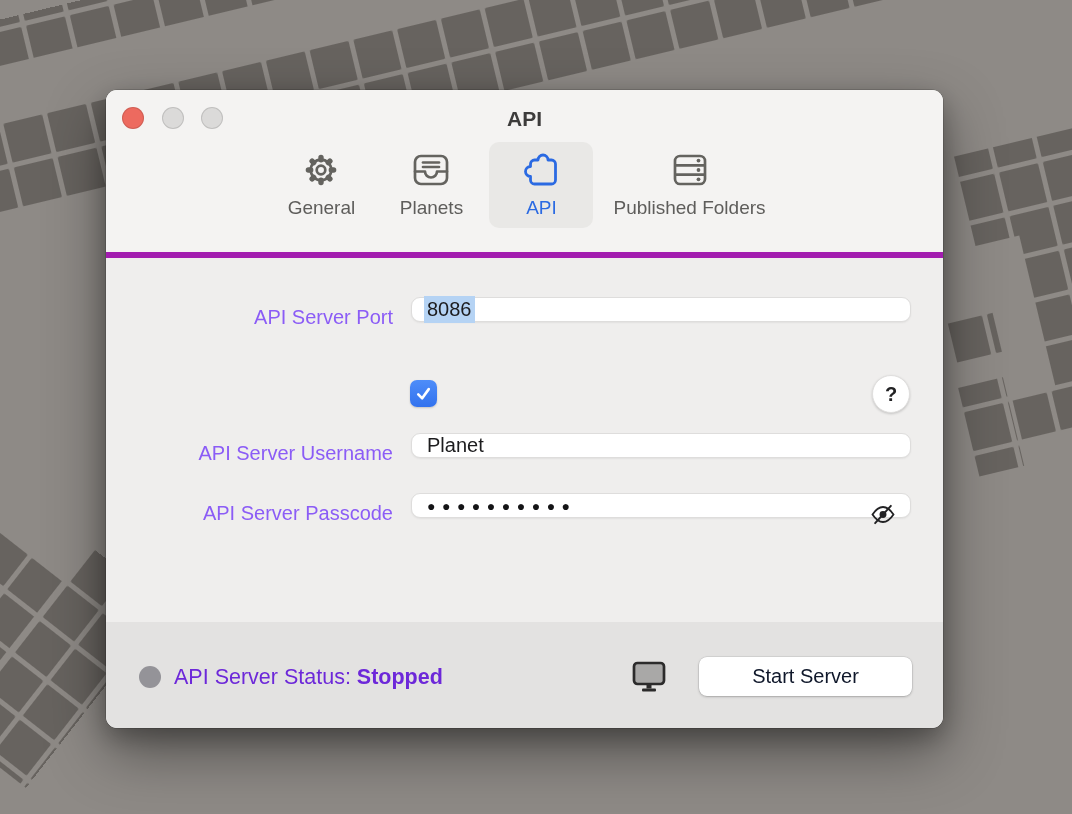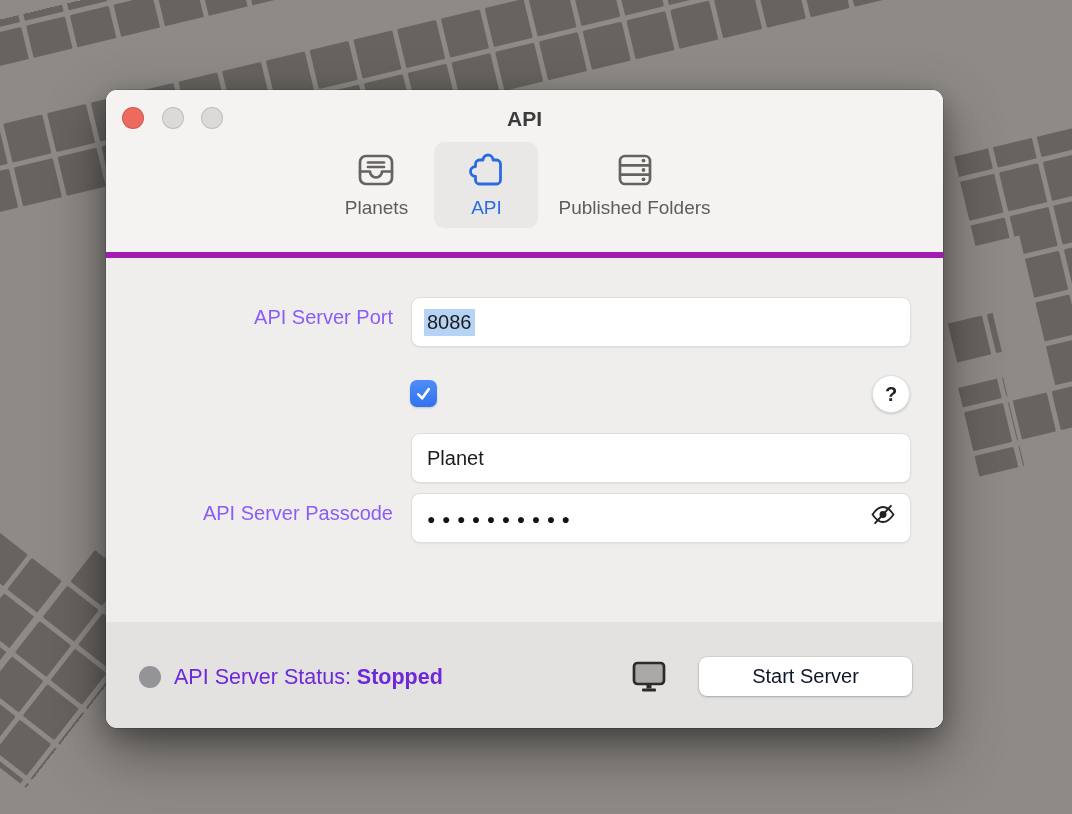--- a/index.html
+++ b/index.html
@@ -45,21 +45,21 @@
   .tab.selected{background:#e9e8e6;}
   .tab .tab-label{font-size:19px;color:#5e5d5b;white-space:nowrap;line-height:23px;}
   .tab.selected .tab-label{color:#2b6ae2;}
   .tab svg{display:block;}
   
   .row-label{
     position:absolute;left:0;width:287px;text-align:right;
     font-size:20px;color:#8b5cf6;line-height:40px;white-space:nowrap;
   }
   .field{
-    position:absolute;left:305px;width:500px;height:50px;box-sizing:border-box;
+    position:absolute;left:305px;width:500px;height:25px;box-sizing:border-box;
     background:#ffffff;border:1px solid #dedddc;border-radius:9px;
     box-shadow:0 1px 2px rgba(0,0,0,0.06);
     display:flex;align-items:center;padding:0 15px;font-size:20px;color:#1c1c1e;
   }
   .sel{background:#b5d3f4;padding:2px 3px;margin-left:-3px;}
   .checkbox{
     position:absolute;left:304px;top:290px;width:27px;height:27px;border-radius:7px;
     background:linear-gradient(180deg,#4e8df9,#3272ee);
     box-shadow:0 1px 2px rgba(0,0,0,0.18);
     display:flex;align-items:center;justify-content:center;
@@ -123,20 +123,37 @@
 
   <div class="chrome">
     <div class="title">API</div>
     <div class="lights">
       <span class="light red"></span>
       <span class="light gray"></span>
       <span class="light gray"></span>
     </div>
 
     <div class="tabs">
+      <div class="tab">
+        <span>
+          <svg width="44" height="40" viewBox="0 0 44 40" fill="none" stroke="#64635f" stroke-width="2.7" stroke-linecap="round">
+            <line x1="32.3" y1="20" x2="34.6" y2="20" stroke-width="5.4"></line>
+            <line x1="29.3" y1="27.3" x2="30.9" y2="28.9" stroke-width="5.4"></line>
+            <line x1="22" y1="30.3" x2="22" y2="32.6" stroke-width="5.4"></line>
+            <line x1="14.7" y1="27.3" x2="13.1" y2="28.9" stroke-width="5.4"></line>
+            <line x1="11.7" y1="20" x2="9.4" y2="20" stroke-width="5.4"></line>
+            <line x1="14.7" y1="12.7" x2="13.1" y2="11.1" stroke-width="5.4"></line>
+            <line x1="22" y1="9.7" x2="22" y2="7.4" stroke-width="5.4"></line>
+            <line x1="29.3" y1="12.7" x2="30.9" y2="11.1" stroke-width="5.4"></line>
+            <circle cx="22" cy="20" r="10.3"></circle>
+            <circle cx="22" cy="20" r="4.3" fill="#f4f3f2"></circle>
+          </svg>
+        </span>
+        <span class="tab-label">General</span>
+      </div>
 
       <div class="tab">
         <span>
           <svg width="44" height="40" viewBox="0 0 44 40" fill="none" stroke="#64635f" stroke-width="2.7" stroke-linecap="round" stroke-linejoin="round">
             <rect x="6" y="6" width="32" height="28" rx="6"></rect>
             <line x1="14" y1="12.5" x2="30" y2="12.5"></line>
             <line x1="14" y1="17" x2="30" y2="17"></line>
             <path d="M6,21.5 H16 a6,6 0 0 0 12,0 H38"></path>
           </svg>
         </span>
@@ -175,20 +192,21 @@
 
   <span class="checkbox">
     <svg width="21" height="21" viewBox="0 0 24 24">
       <polyline points="6,13 10.5,17.5 18,7" fill="none" stroke="#ffffff" stroke-width="3" stroke-linecap="round" stroke-linejoin="round"></polyline>
     </svg>
   </span>
   <button class="help-btn">
     <span>?</span>
   </button>
 
+  <div class="row-label" style="top:343px">API Server Username</div>
   <div class="field" style="top:343px">
     <span>Planet</span>
   </div>
 
   <div class="row-label" style="top:403px">API Server Passcode</div>
   <div class="field" style="top:403px">
     <span class="dots">●●●●●●●●●●</span>
     <button class="eye-btn">
       <svg width="30" height="27" viewBox="0 0 38 36">
         <path d="M5,18 C10,10.5 14.5,8 19,8 C23.5,8 28,10.5 33,18 C28,25.5 23.5,28 19,28 C14.5,28 10,25.5 5,18 Z" fill="none" stroke="#222224" stroke-width="2.4"></path>

